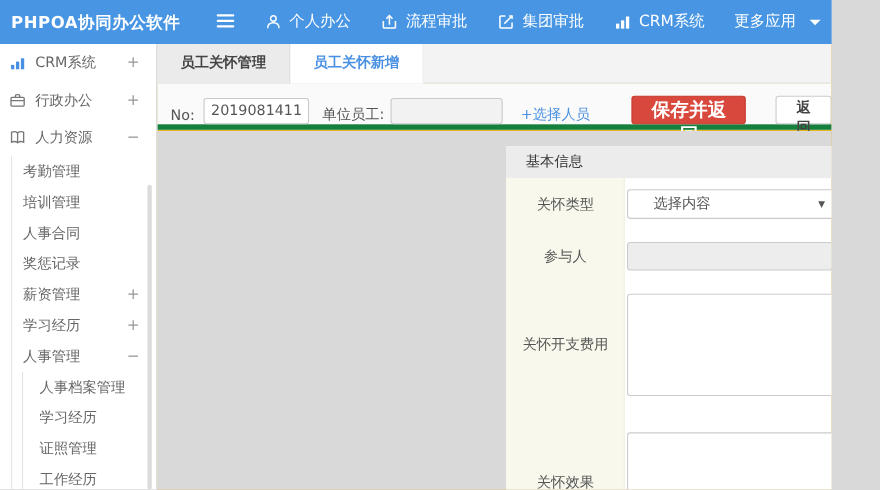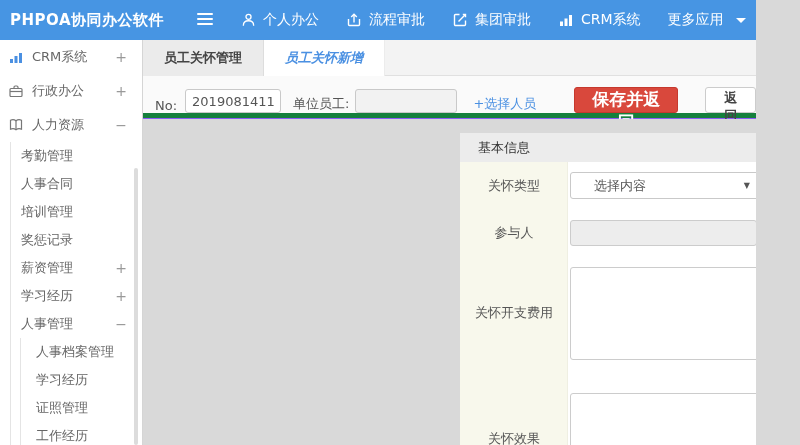--- a/index.html
+++ b/index.html
@@ -24,25 +24,25 @@
   .s-item .sicon { width:16px; height:16px; margin-right:8px; flex:0 0 16px; color:#777; }
   .s-exp { position:absolute; right:15px; color:#999; font-size:14px; font-weight:normal; }
   .s-sub { margin-left:10px; border-left:1px solid #e4e4e4; }
   .s-sub .s-item { height:28px; padding-left:10px; }
   .s-sub2 { margin-left:9px; border-left:1px solid #e4e4e4; }
   .s-sub2 .s-item { height:28px; padding-left:15px; }
   .s-thumb { position:absolute; top:128px; bottom:0; right:4px; width:4px;
     background:#dcdcdc; border-radius:2px; }
 
   
-  .main { position:absolute; top:40px; left:143px; right:0; bottom:0; background:#8b5cf6; }
+  .main { position:absolute; top:40px; left:143px; right:0; bottom:0; background:#eab308; }
   .tabbar { height:36px; background:#f3f3f3; border-bottom:1px solid #e0e0e0; display:flex; }
   .tab { height:36px; line-height:36px; padding:0 21px; font-size:13px; font-weight:bold;
     color:#444; background:#ebebeb; border-right:1px solid #ddd; cursor:pointer; white-space:nowrap; }
-  .tab.active { background:#fff; color:#4a90e2; border-right:1px solid #ececec;font-style:italic; }
+  .tab.active { background:#fff; color:#4a90e2; border-right:1px solid #ececec; }
 
   .toolbar { height:42px; background:#fafafa; border-bottom:5px solid #15803d;
     display:flex; align-items:flex-end; font-size:13px; color:#555; }
   .tb-label { margin-left:12px; white-space:nowrap; }
   .no-input { width:96px; height:24px; border:1px solid #c9c9c9; border-radius:3px;
     margin-left:8px; padding:0 6px; font-size:13px; color:#555; background:#fff;
     font-family:"DejaVu Sans","Liberation Sans",sans-serif; }
   .unit-input { width:102px; height:24px; background:#f2f2f2; border:1px solid #c9c9c9;
     border-radius:3px; margin-left:6px; padding:0 6px; font-size:13px; color:#555; }
   .blue-link { color:#4a90e2; font-size:13px; white-space:nowrap; cursor:pointer; text-decoration:none; }
@@ -185,24 +185,24 @@
       </span>
       <span>人力资源</span>
       <span class="s-exp">−</span>
     </div>
 
     <div class="s-sub">
       <div class="s-item">
         <span>考勤管理</span>
       </div>
       <div class="s-item">
+        <span>培训管理</span>
+      </div>
+      <div class="s-item">
         <span>人事合同</span>
-      </div>
-      <div class="s-item">
-        <span>培训管理</span>
       </div>
       <div class="s-item">
         <span>奖惩记录</span>
       </div>
       <div class="s-item">
         <span>薪资管理</span>
         <span class="s-exp">+</span>
       </div>
       <div class="s-item">
         <span>学习经历</span>

